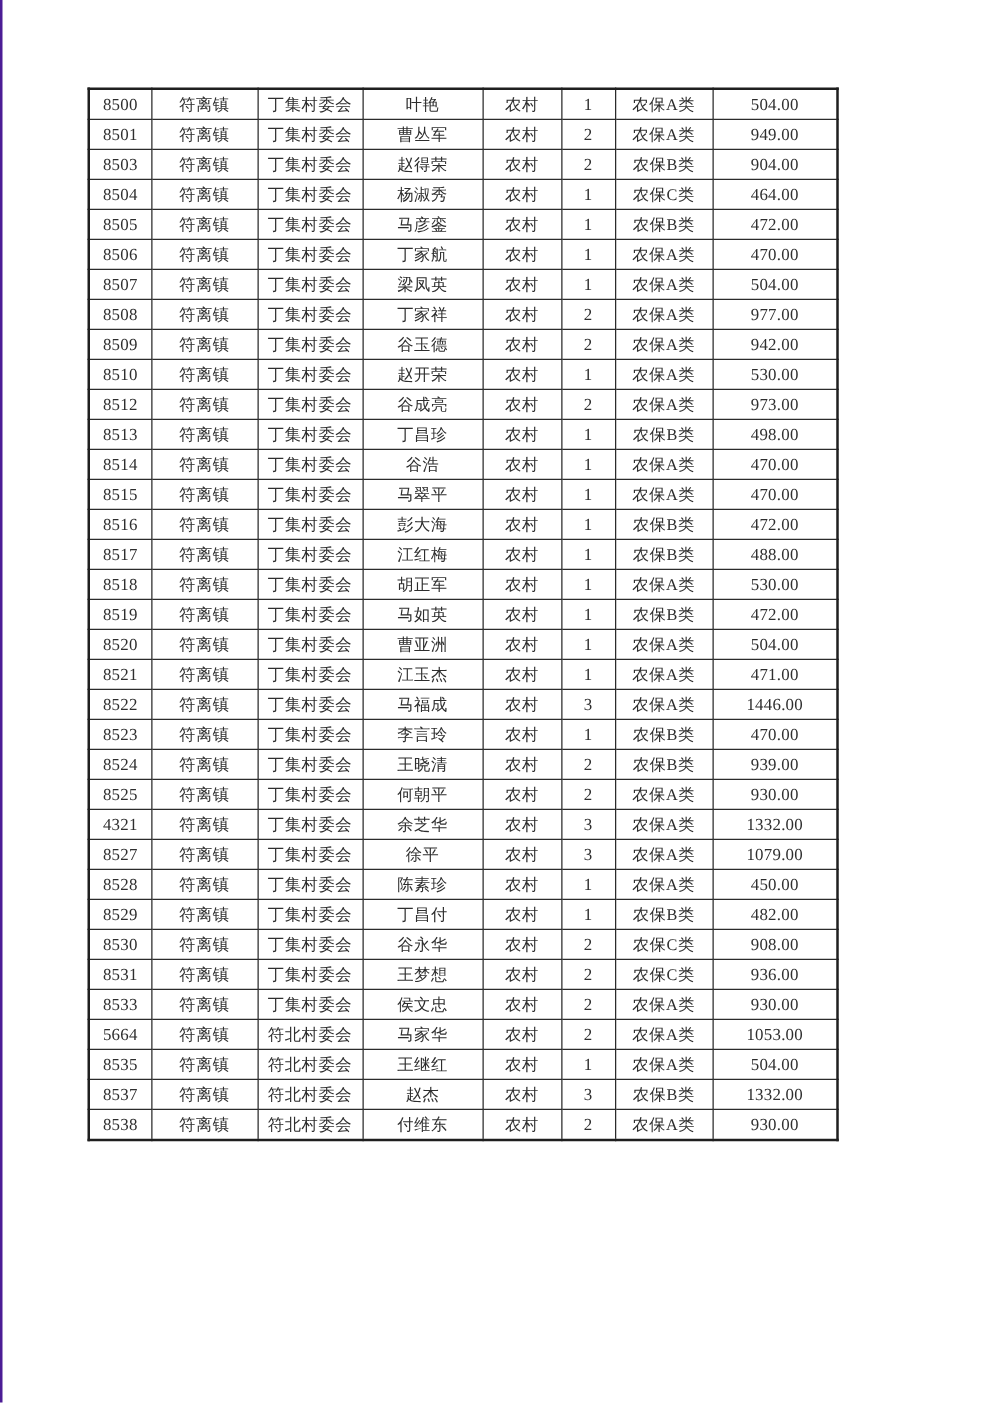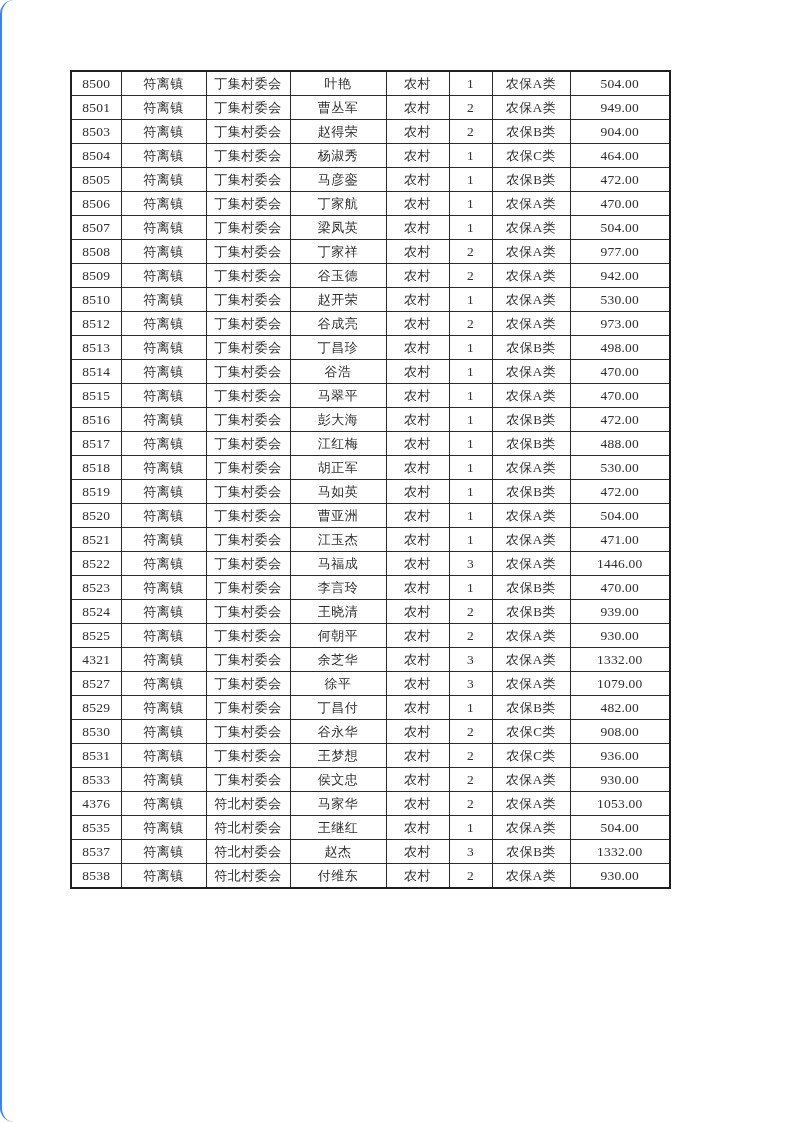--- a/index.html
+++ b/index.html
@@ -13,23 +13,22 @@
     position: relative;
     font-family: "Liberation Serif", "DejaVu Serif", serif;
     overflow: hidden;
   }
   .page {
     position: absolute;
     left: 0; top: 0;
     width: 793px;
     height: 1122px;
     background: #ffffff;
-    border-left: 2px solid #3b82f6;
+    border-left: 2px solid #4c1d95;
     box-sizing: border-box;
-    border-radius: 14px;
   }
   table.roster {
     position: absolute;
     left: 68px;
     top: 70px;
     width: 599px;
     border-collapse: collapse;
     table-layout: fixed;
     border: 2px solid #1f1f1f;
   }
@@ -322,20 +321,30 @@
     <td class="seq">8527</td>
     <td>符离镇</td>
     <td>丁集村委会</td>
     <td>徐平</td>
     <td>农村</td>
     <td class="count">3</td>
     <td>农保A类</td>
     <td class="amount">1079.00</td>
   </tr>
         <tr>
+    <td class="seq">8528</td>
+    <td>符离镇</td>
+    <td>丁集村委会</td>
+    <td>陈素珍</td>
+    <td>农村</td>
+    <td class="count">1</td>
+    <td>农保A类</td>
+    <td class="amount">450.00</td>
+  </tr>
+        <tr>
     <td class="seq">8529</td>
     <td>符离镇</td>
     <td>丁集村委会</td>
     <td>丁昌付</td>
     <td>农村</td>
     <td class="count">1</td>
     <td>农保B类</td>
     <td class="amount">482.00</td>
   </tr>
         <tr>
@@ -362,21 +371,21 @@
     <td class="seq">8533</td>
     <td>符离镇</td>
     <td>丁集村委会</td>
     <td>侯文忠</td>
     <td>农村</td>
     <td class="count">2</td>
     <td>农保A类</td>
     <td class="amount">930.00</td>
   </tr>
         <tr>
-    <td class="seq">4376</td>
+    <td class="seq">5664</td>
     <td>符离镇</td>
     <td>符北村委会</td>
     <td>马家华</td>
     <td>农村</td>
     <td class="count">2</td>
     <td>农保A类</td>
     <td class="amount">1053.00</td>
   </tr>
         <tr>
     <td class="seq">8535</td>

